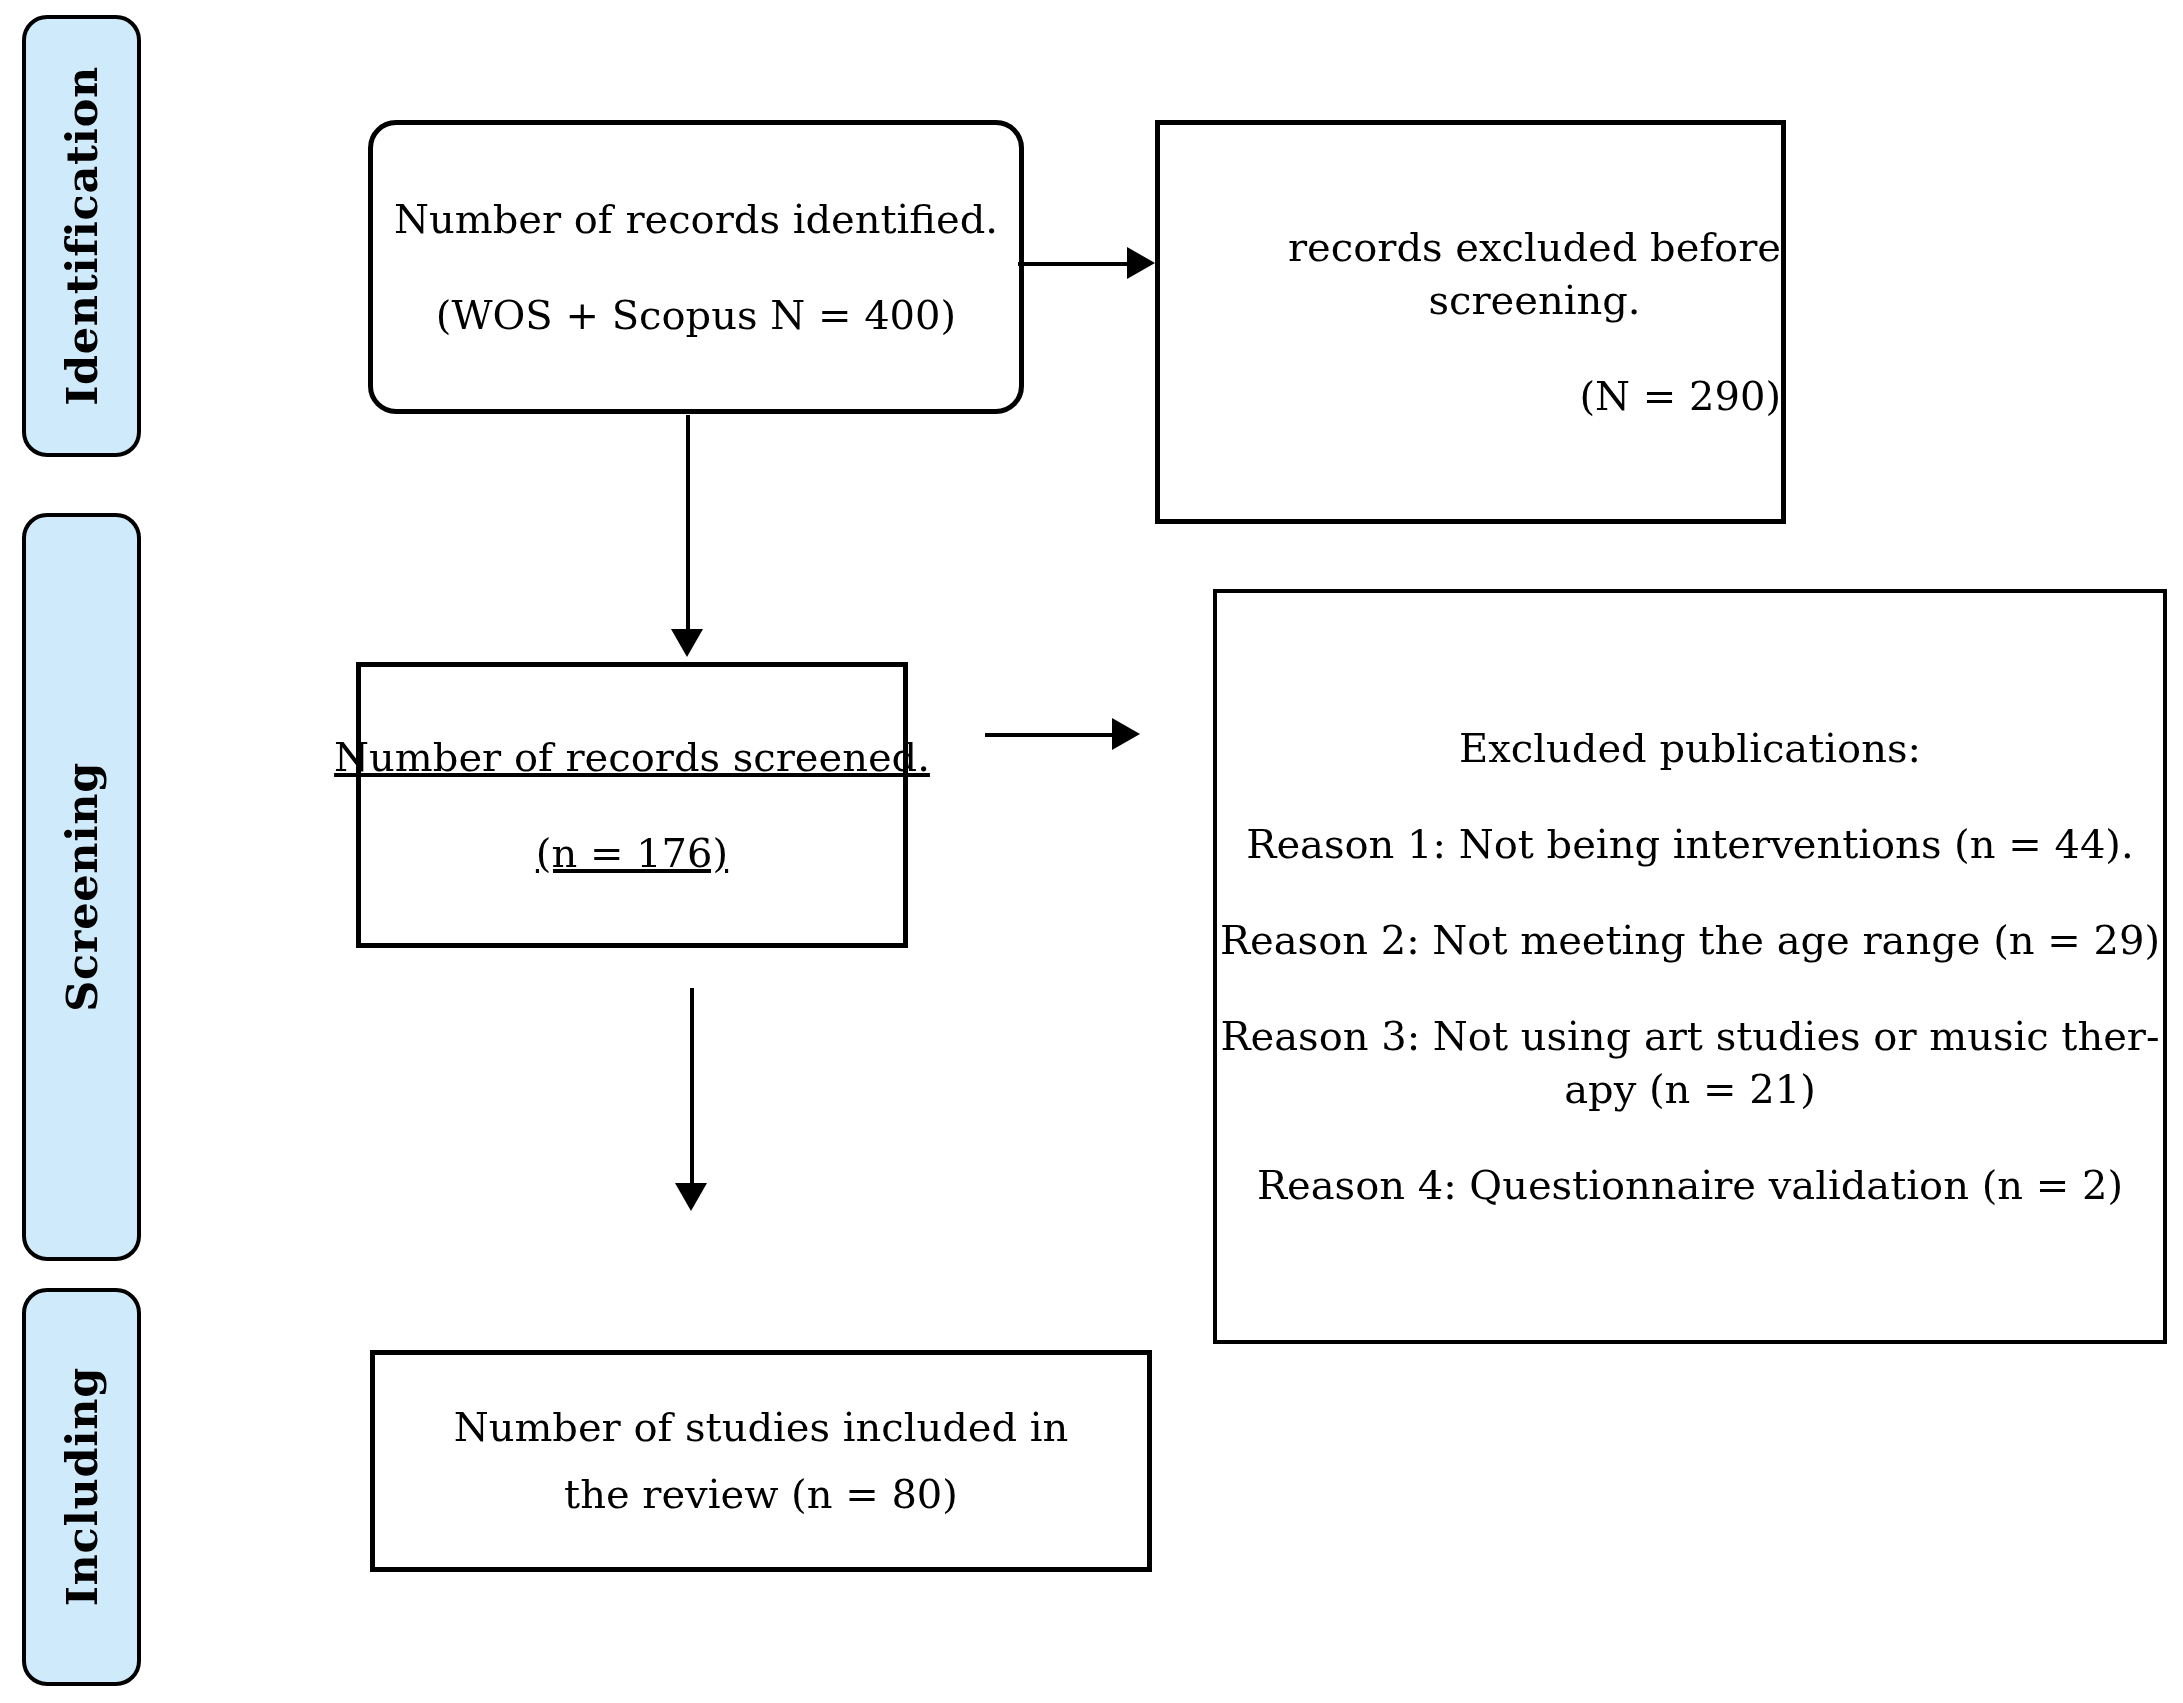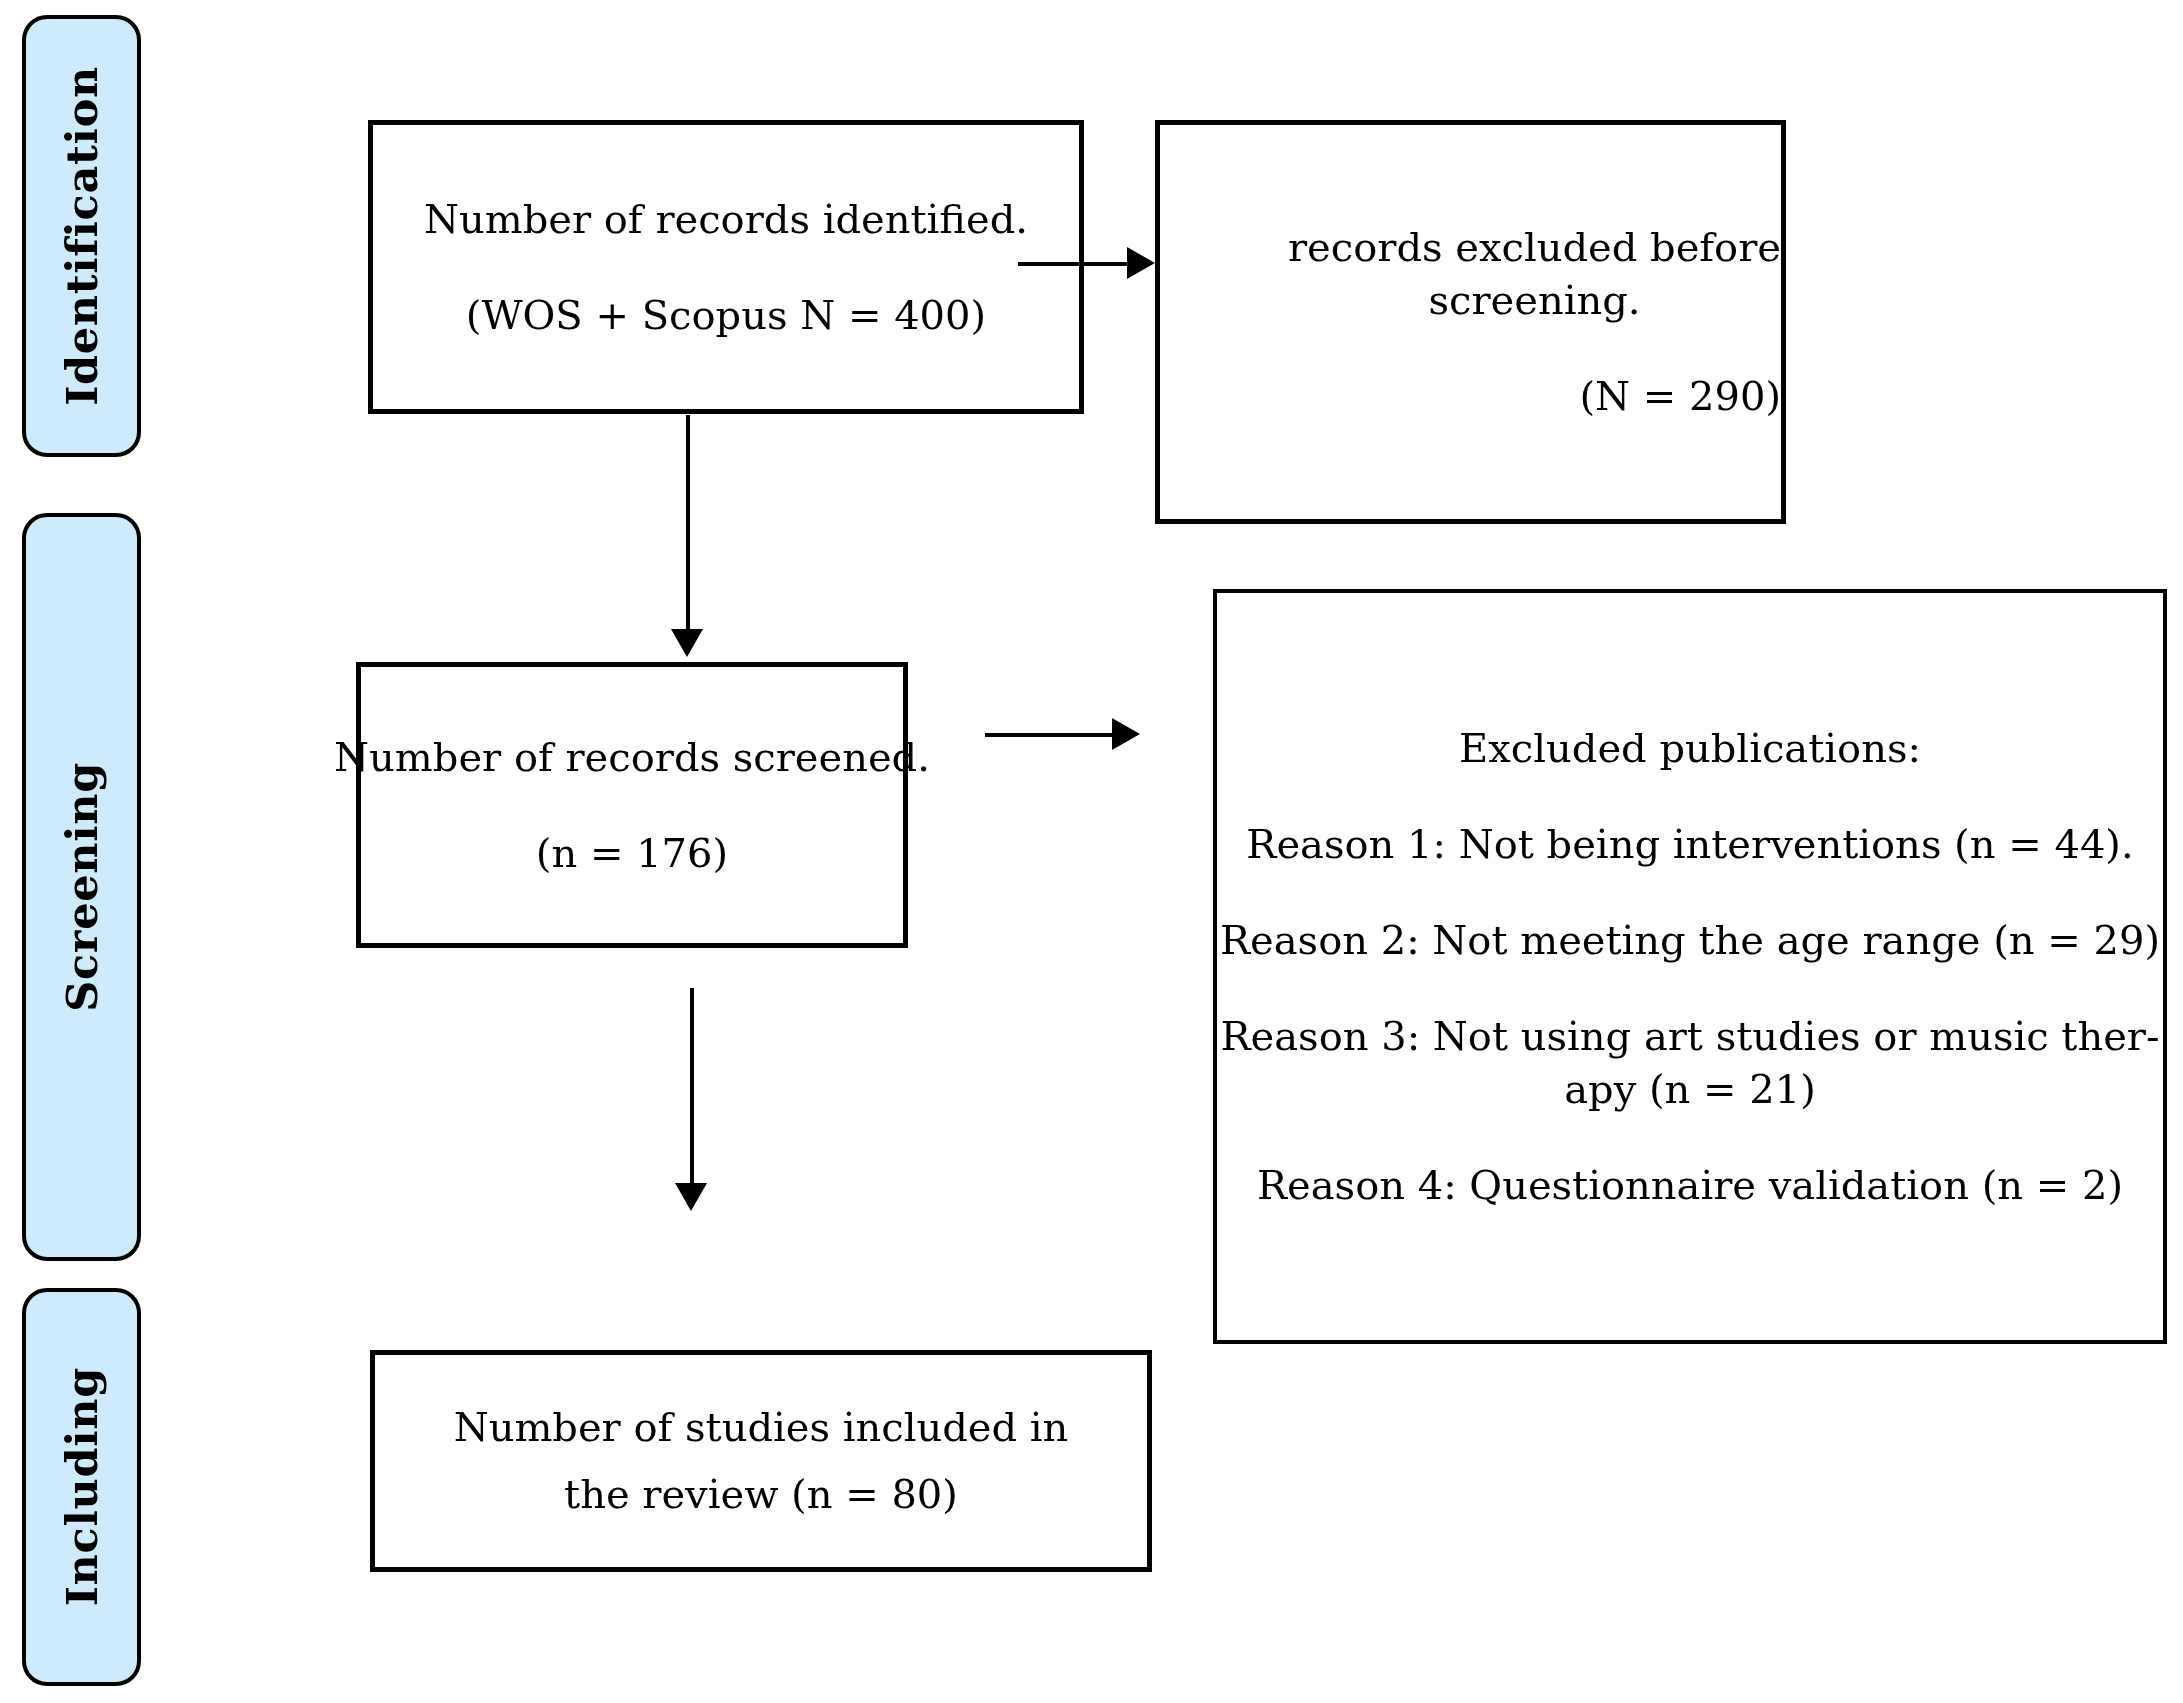--- a/index.html
+++ b/index.html
@@ -77,40 +77,40 @@
   <div class="stage" style="top:15.3px;height:442px;">
     <div class="stage-label">Identification</div>
   </div>
   <div class="stage" style="top:513px;height:748px;">
     <div class="stage-label">Screening</div>
   </div>
   <div class="stage" style="top:1288px;height:398px;">
     <div class="stage-label">Including</div>
   </div>
 
-  <div class="fbox" style="left:368px;top:120px;width:716px;height:294px;">
+  <div class="fbox" style="left:368px;top:120px;width:656px;height:294px;border-radius:28px;">
       <div class="para">
         <div class="line">Number of records identified.</div>
       </div>
       <div class="para">
         <div class="line">(WOS + Scopus N = 400)</div>
       </div>
     </div>
 
   <div class="fbox" style="left:1155px;top:120px;width:631px;height:404px;align-items:flex-end;">
       <div class="para">
         <div class="line">records excluded before</div>
         <div class="line">screening.</div>
       </div>
       <div class="para">
         <div class="line">(N = 290)</div>
       </div>
     </div>
 
-  <div class="fbox" style="left:356px;top:662px;width:552px;height:286px;">
+  <div class="fbox" style="left:356px;top:662px;width:552px;height:286px;text-decoration:underline;">
       <div class="para">
         <div class="line">Number of records screened.</div>
       </div>
       <div class="para">
         <div class="line">(n = 176)</div>
       </div>
     </div>
 
   <div class="fbox thin-border" style="left:1213px;top:551px;width:954px;height:755px;margin-top:38px;">
       <div class="para">

